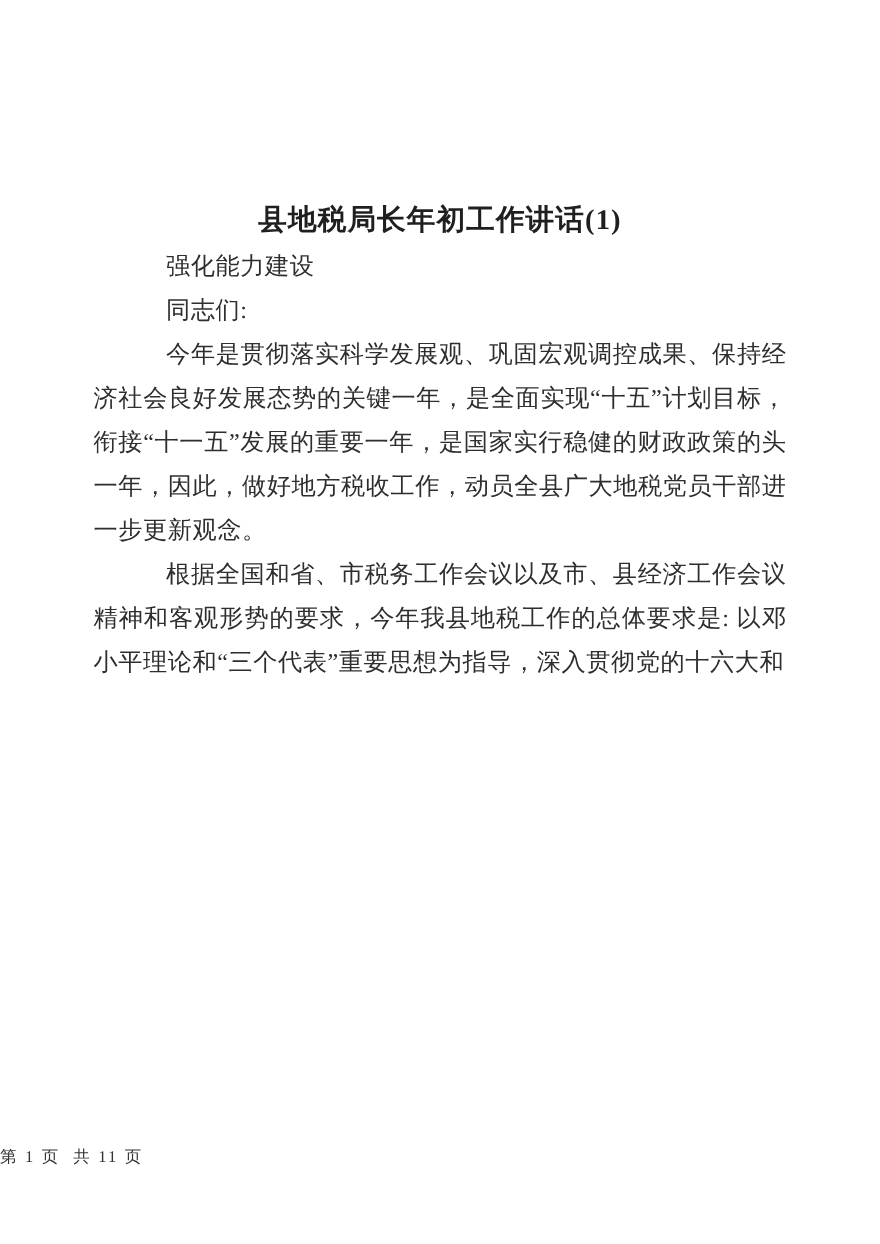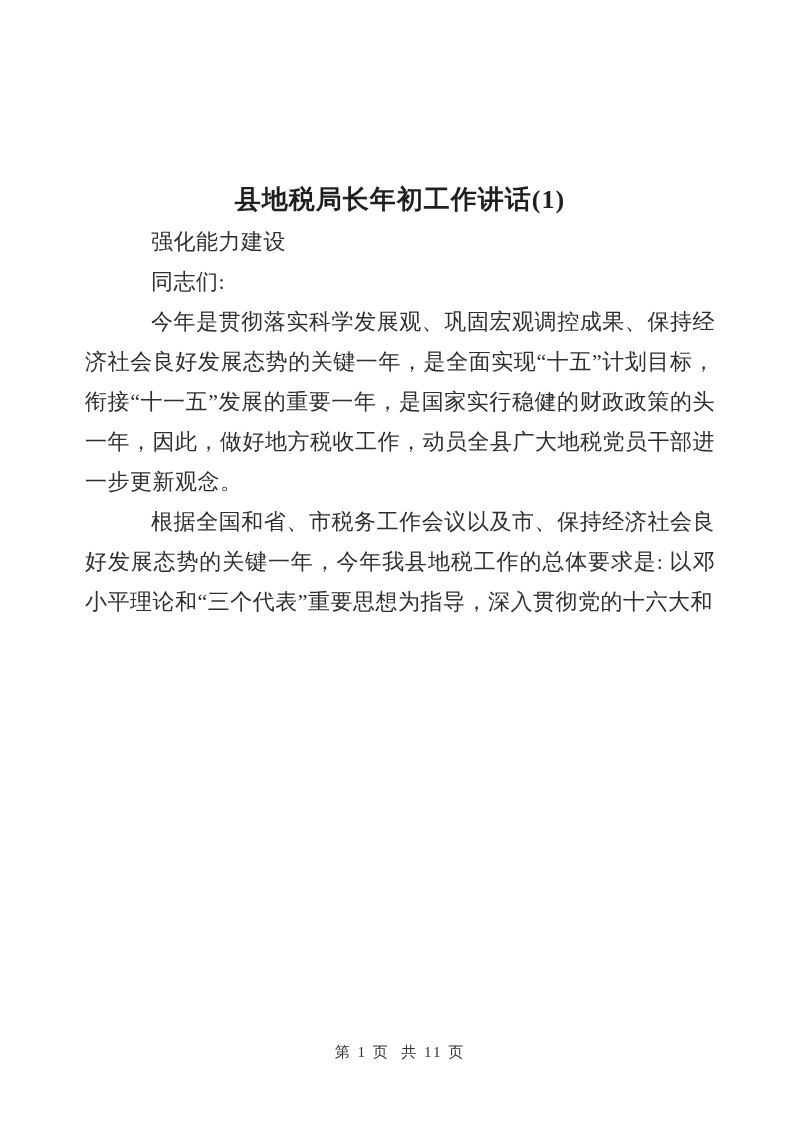--- a/index.html
+++ b/index.html
@@ -45,33 +45,32 @@
     text-align: justify;
     text-justify: inter-ideograph;
     letter-spacing: 0.5px;
     color: #2e2e2e;
   }
   .footer {
     position: absolute;
     left: 0;
     top: 1042px;
     width: 800px;
-    text-align: center;
     font-size: 15px;
     line-height: 20px;
     letter-spacing: 2px;
     color: #333333;
     white-space: pre-wrap;
   }
 </style>
 </head>
 <body>
 
 <div class="page">
   <div class="content">
     <h1 class="doc-title">县地税局长年初工作讲话(1)</h1>
     <p class="para">强化能力建设</p>
     <p class="para">同志们:</p>
     <p class="para">今年是贯彻落实科学发展观、巩固宏观调控成果、保持经济社会良好发展态势的关键一年，是全面实现“十五”计划目标，衔接“十一五”发展的重要一年，是国家实行稳健的财政政策的头一年，因此，做好地方税收工作，动员全县广大地税党员干部进一步更新观念。</p>
-    <p class="para">根据全国和省、市税务工作会议以及市、保持经济社会良好发展态势的关键一年，今年我县地税工作的总体要求是: 以邓小平理论和“三个代表”重要思想为指导，深入贯彻党的十六大和</p>
+    <p class="para">根据全国和省、市税务工作会议以及市、县经济工作会议精神和客观形势的要求，今年我县地税工作的总体要求是: 以邓小平理论和“三个代表”重要思想为指导，深入贯彻党的十六大和</p>
   </div>
   <div class="footer">第 1 页  共 11 页</div>
 </div>
 
 </body></html>

